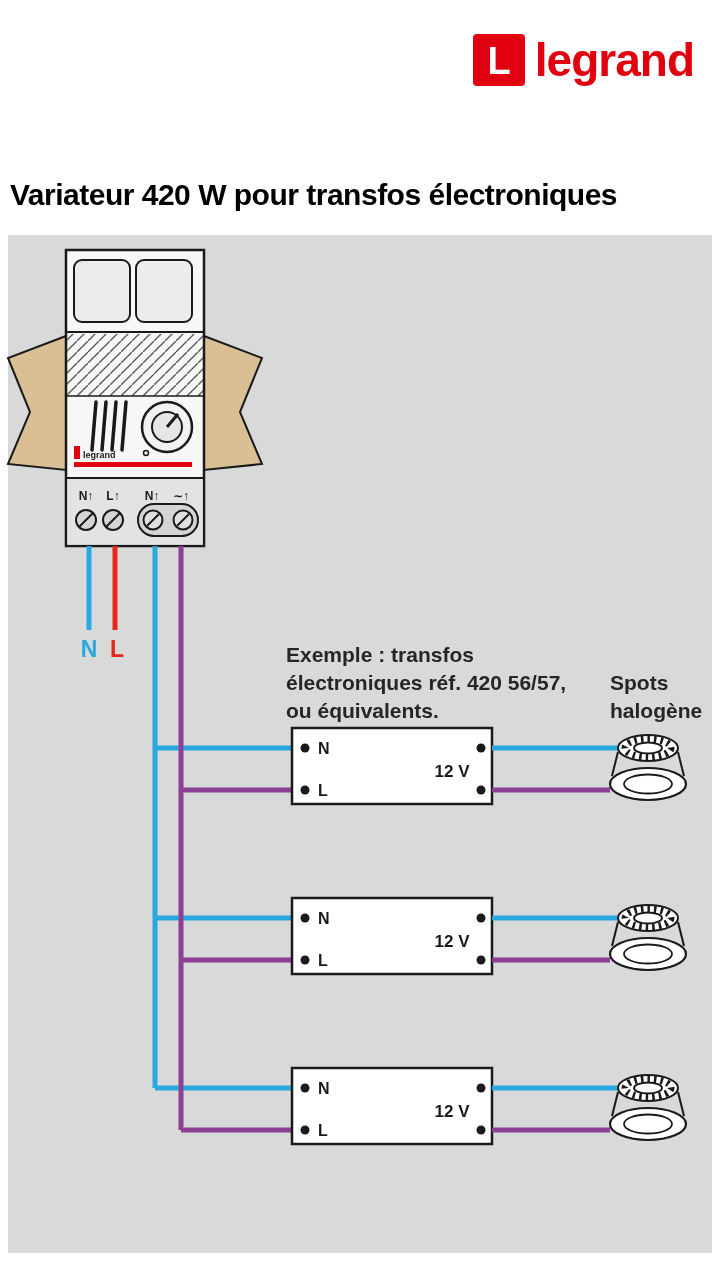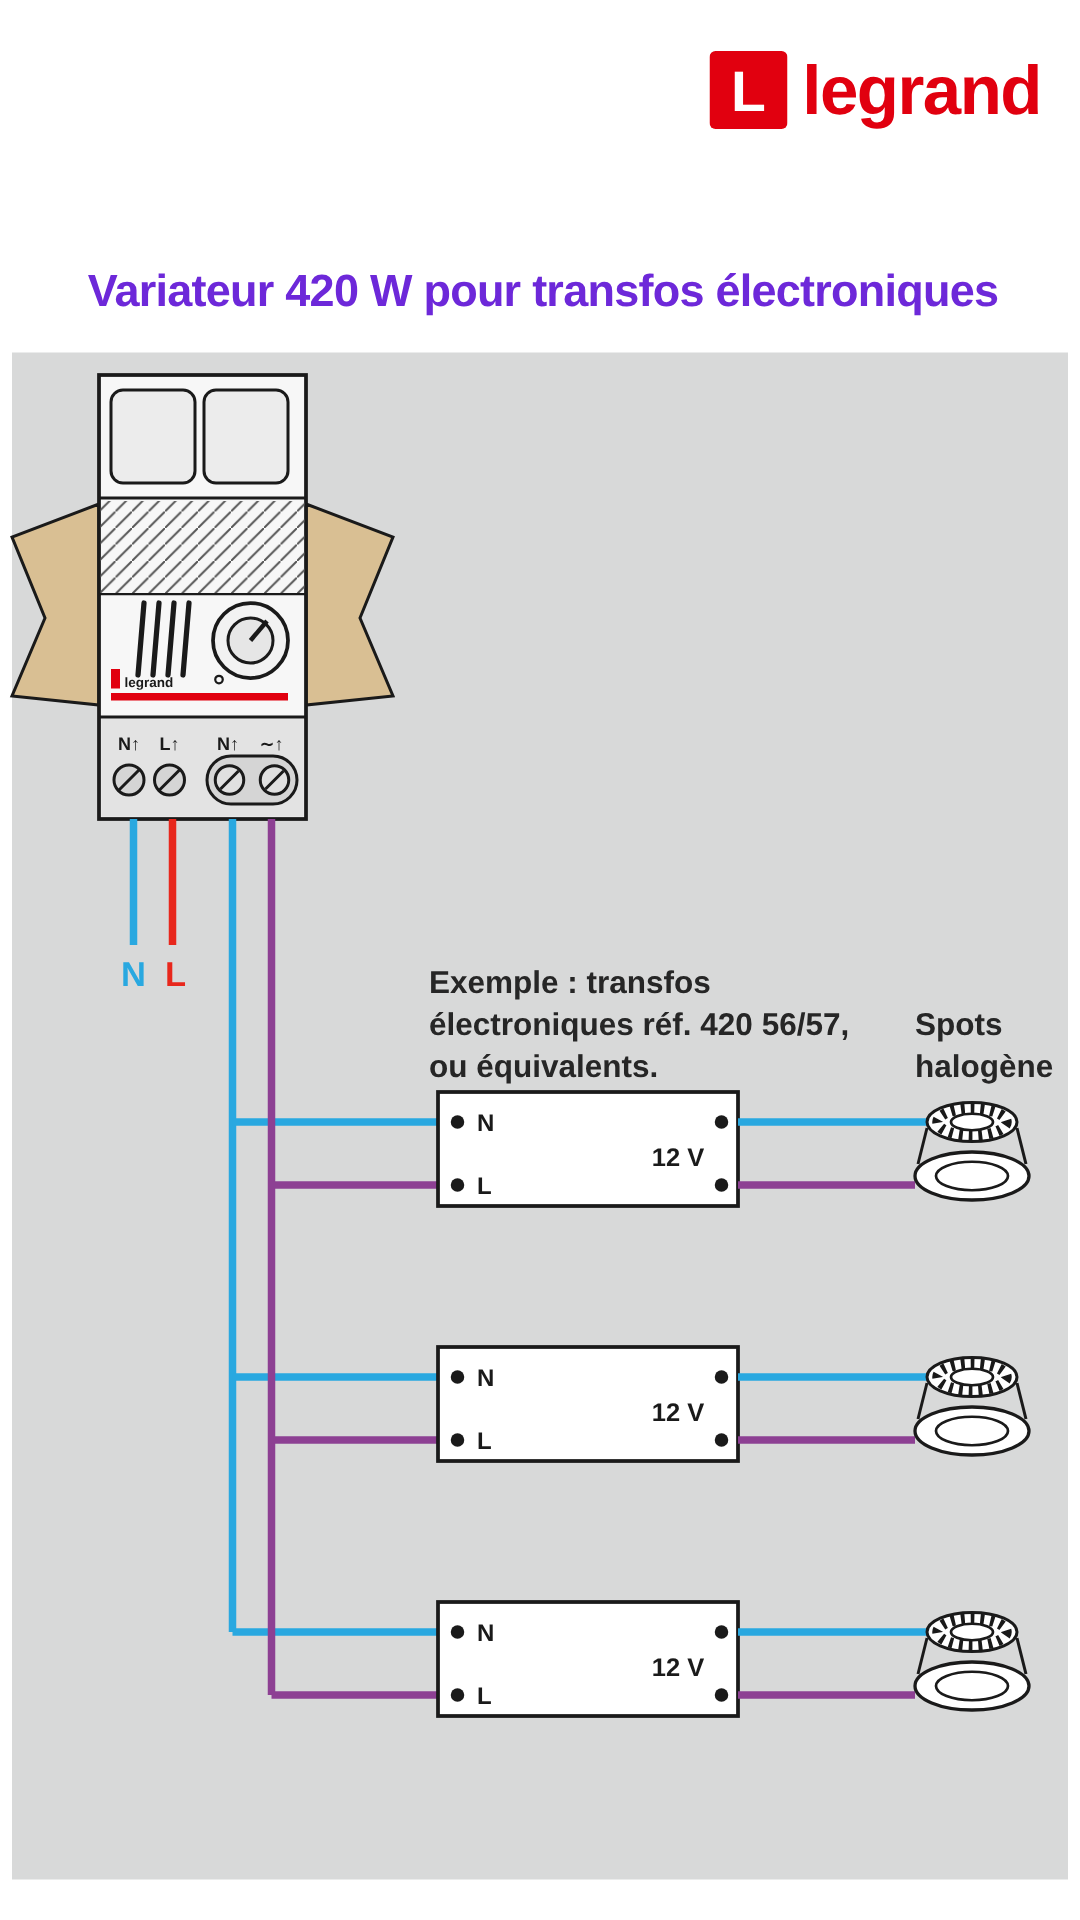--- a/index.html
+++ b/index.html
@@ -1,21 +1,21 @@
 <!DOCTYPE html>
 <html><head>
 <meta charset="utf-8">
 <style>
   html,body{margin:0;padding:0;background:#ffffff;}
   .page{position:relative;width:720px;height:1280px;background:#ffffff;overflow:hidden;
         font-family:"Liberation Sans","DejaVu Sans",sans-serif;}
   .logo{position:absolute;top:34px;right:26px;display:flex;align-items:center;gap:10px;}
   .logo-word{font-size:46px;font-weight:bold;color:#e1000f;letter-spacing:-1px;line-height:1;}
   .title{position:absolute;left:10px;top:158px;width:704px;font-size:30px;font-weight:bold;
-         color:#6d28d9;letter-spacing:-0.5px;text-align:center;}
+         color:#000000;letter-spacing:-0.5px;}
   svg{display:block;}
   .diagram{position:absolute;left:0;top:0;}
   .wire{fill:none;stroke-width:5;}
   .wblue{stroke:#29a8e0;}
   .wred{stroke:#e8271c;}
   .wpurple{stroke:#8d4093;}
   .box{fill:#ffffff;stroke:#1a1a1a;stroke-width:2.5;}
   .stroke2{fill:none;stroke:#1a1a1a;stroke-width:2;}
   .lbl{font-family:"Liberation Sans","DejaVu Sans",sans-serif;font-weight:bold;fill:#1a1a1a;}
   .note-t{font-size:21px;fill:#262626;font-weight:bold;}

